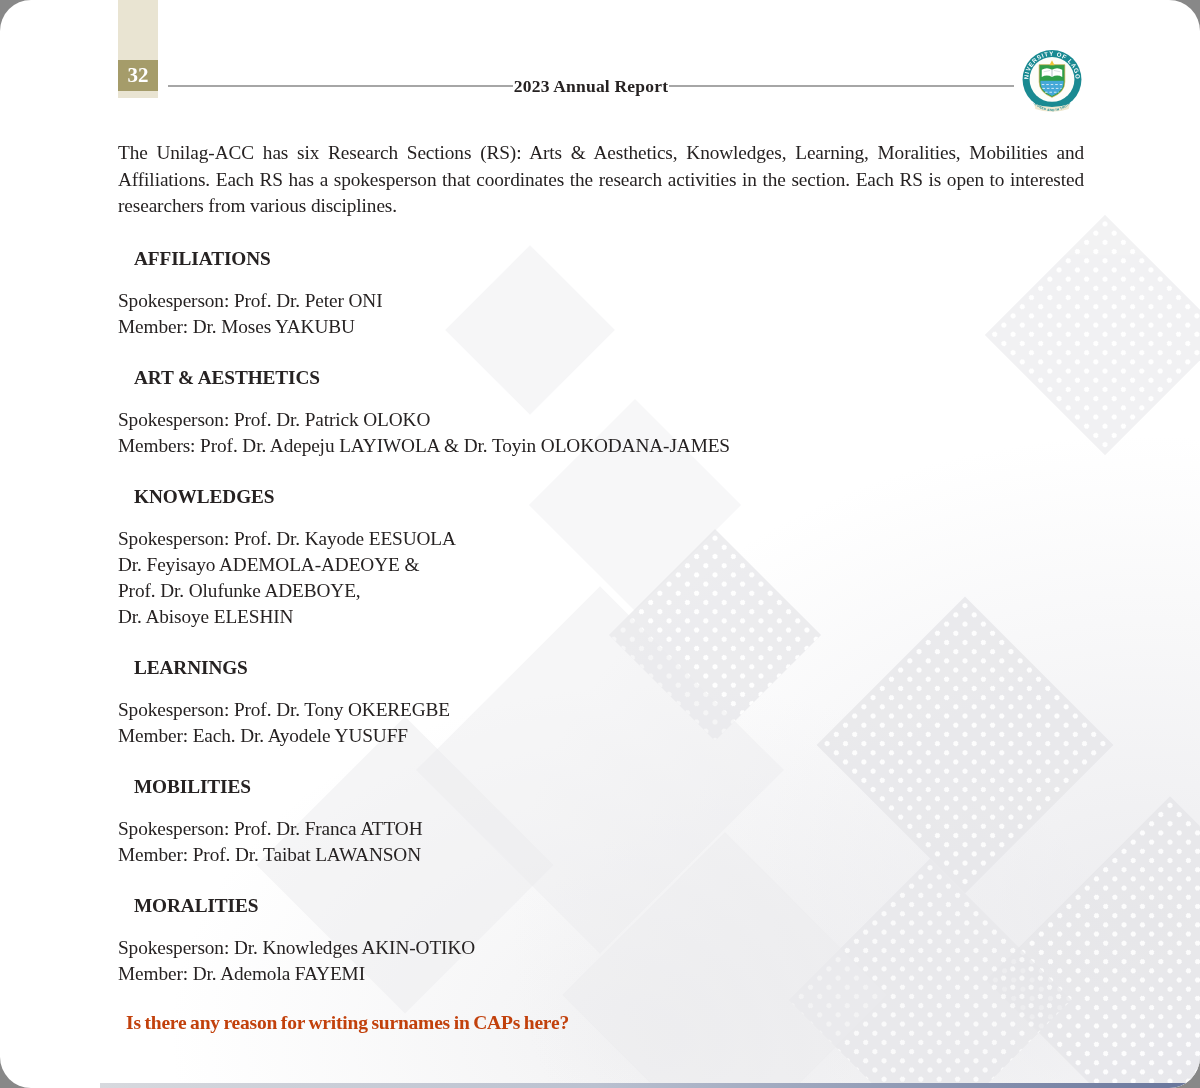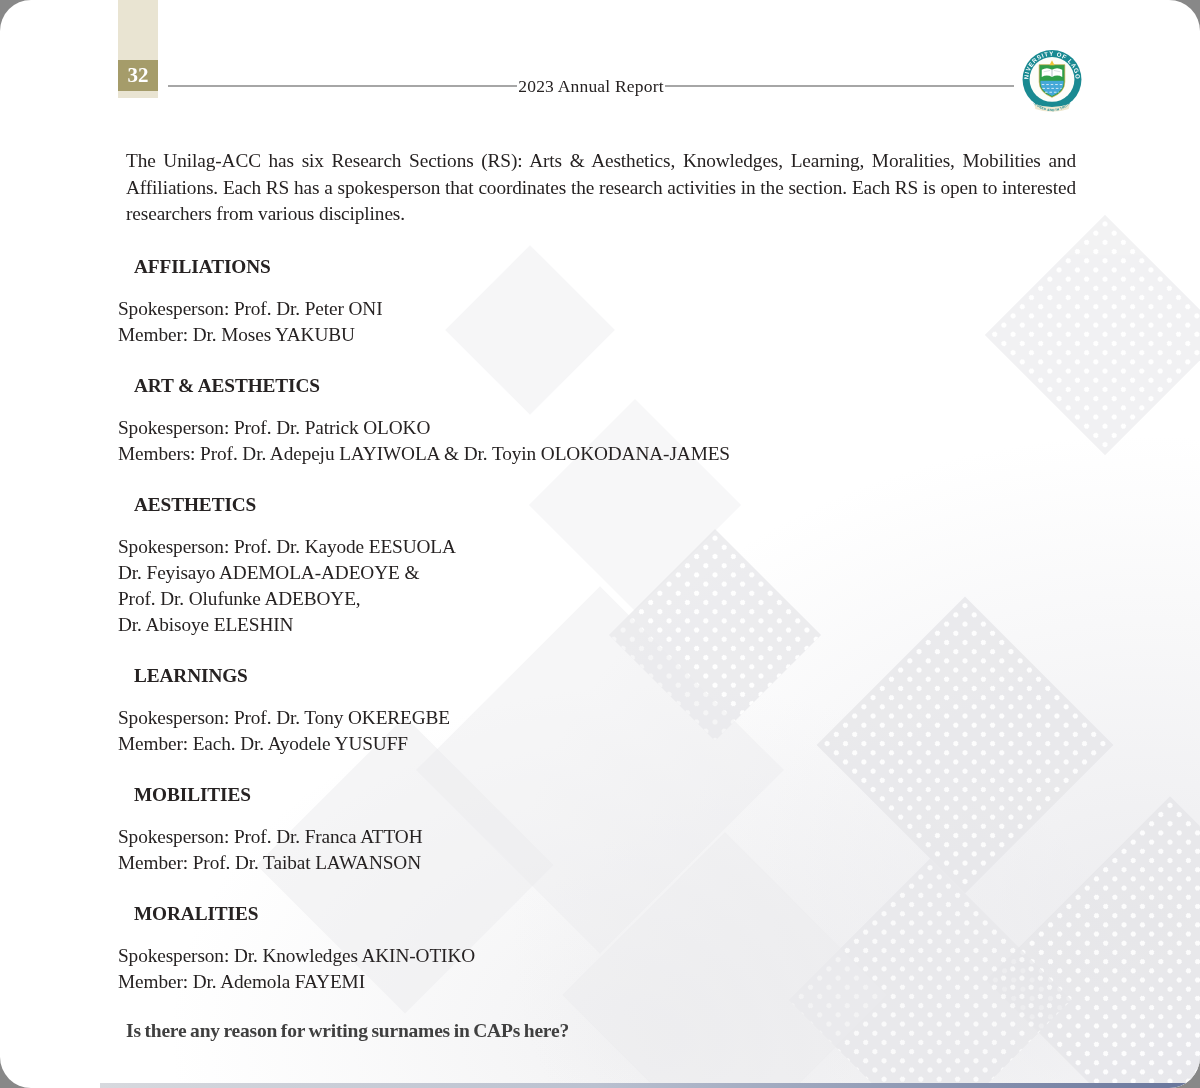--- a/index.html
+++ b/index.html
@@ -29,39 +29,39 @@
   .tab-col{position:absolute;left:118px;top:0;width:40px;height:60px;background:#e9e4d2;}
   .page-badge{
     position:absolute;left:118px;top:60px;width:40px;height:31px;background:#a59c6a;
     display:flex;align-items:center;justify-content:center;
     color:#ffffff;font-weight:bold;font-size:21px;
   }
   .tab-foot{position:absolute;left:118px;top:91px;width:40px;height:7px;background:#e9e4d2;}
   
   .header{
     position:absolute;left:168px;right:186px;top:74px;height:24px;
-    display:flex;align-items:center;gap:1px;
+    display:flex;align-items:center;gap:1px;font-weight:bold;
   }
   .rule{flex:1;height:0;border-top:2px solid #a6a6a6;}
   .header-title{font-size:17.5px;color:#262222;white-space:nowrap;letter-spacing:.2px;}
   
   .logo{position:absolute;left:1020px;top:46px;width:64px;height:72px;}
   
   .content{position:absolute;left:118px;top:140px;width:966px;}
   .intro{
-    margin:8px;text-align:justify;
+    margin:0;text-align:justify;
     font-size:19.3px;line-height:26.5px;letter-spacing:-0.1px;
   }
   .sections{margin-top:26px;}
   .rs{margin:0 0 25px 0;font-size:19.3px;line-height:26px;}
   .rs h3{margin:16px;font-size:19.3px;line-height:26px;font-weight:bold;letter-spacing:-0.1px;}
   .rs .ln{letter-spacing:-0.1px;}
   .annotation{
     margin-top:22px;padding-left:8px;
-    color:#404040;font-weight:bold;font-size:19.5px;letter-spacing:-0.2px;word-spacing:-1px;
+    color:#c2410c;font-weight:bold;font-size:19.5px;letter-spacing:-0.2px;word-spacing:-1px;
   }
   
   .bottom-bar{
     position:absolute;left:100px;right:0;bottom:0;height:5px;
     background:linear-gradient(90deg,#d7d9de 0%,#bac1d0 45%,#68759b 100%);
   }
 </style>
 </head>
 <body>
 
@@ -132,21 +132,21 @@
         <div class="ln">Member: Dr. Moses YAKUBU</div>
       </section>
 
       <section class="rs">
         <h3>ART &amp; AESTHETICS</h3>
         <div class="ln">Spokesperson: Prof. Dr. Patrick OLOKO</div>
         <div class="ln">Members: Prof. Dr. Adepeju LAYIWOLA &amp; Dr. Toyin OLOKODANA-JAMES</div>
       </section>
 
       <section class="rs">
-        <h3>AESTHETICS</h3>
+        <h3>KNOWLEDGES</h3>
         <div class="ln">Spokesperson: Prof. Dr. Kayode EESUOLA</div>
         <div class="ln">Dr. Feyisayo ADEMOLA-ADEOYE &amp;</div>
         <div class="ln">Prof. Dr. Olufunke ADEBOYE,</div>
         <div class="ln">Dr. Abisoye ELESHIN</div>
       </section>
 
       <section class="rs">
         <h3>LEARNINGS</h3>
         <div class="ln">Spokesperson: Prof. Dr. Tony OKEREGBE</div>
         <div class="ln">Member: Each. Dr. Ayodele YUSUFF</div>

